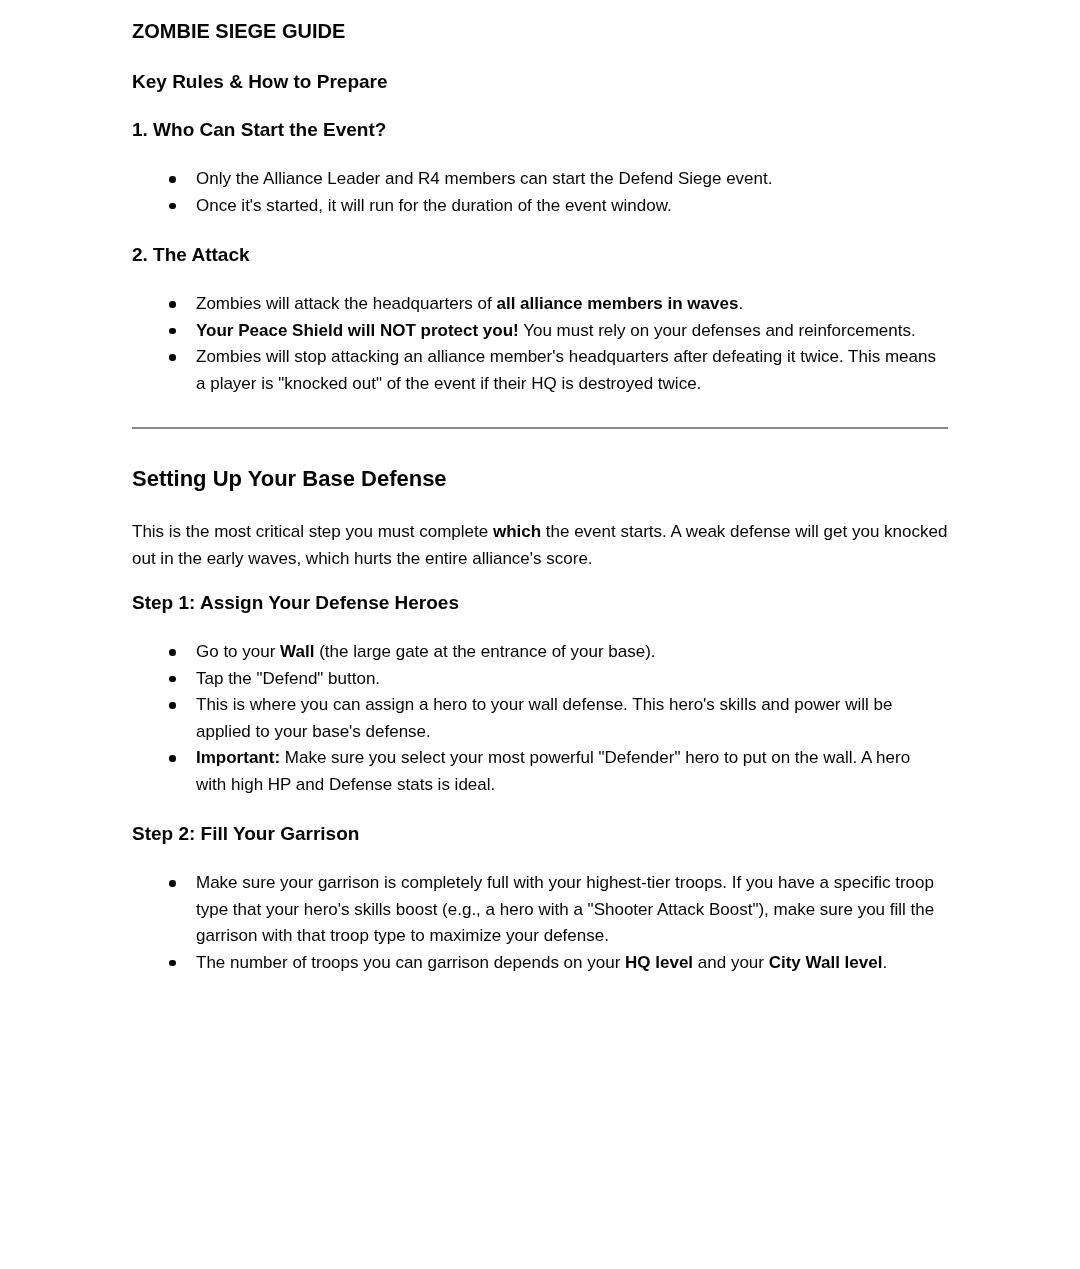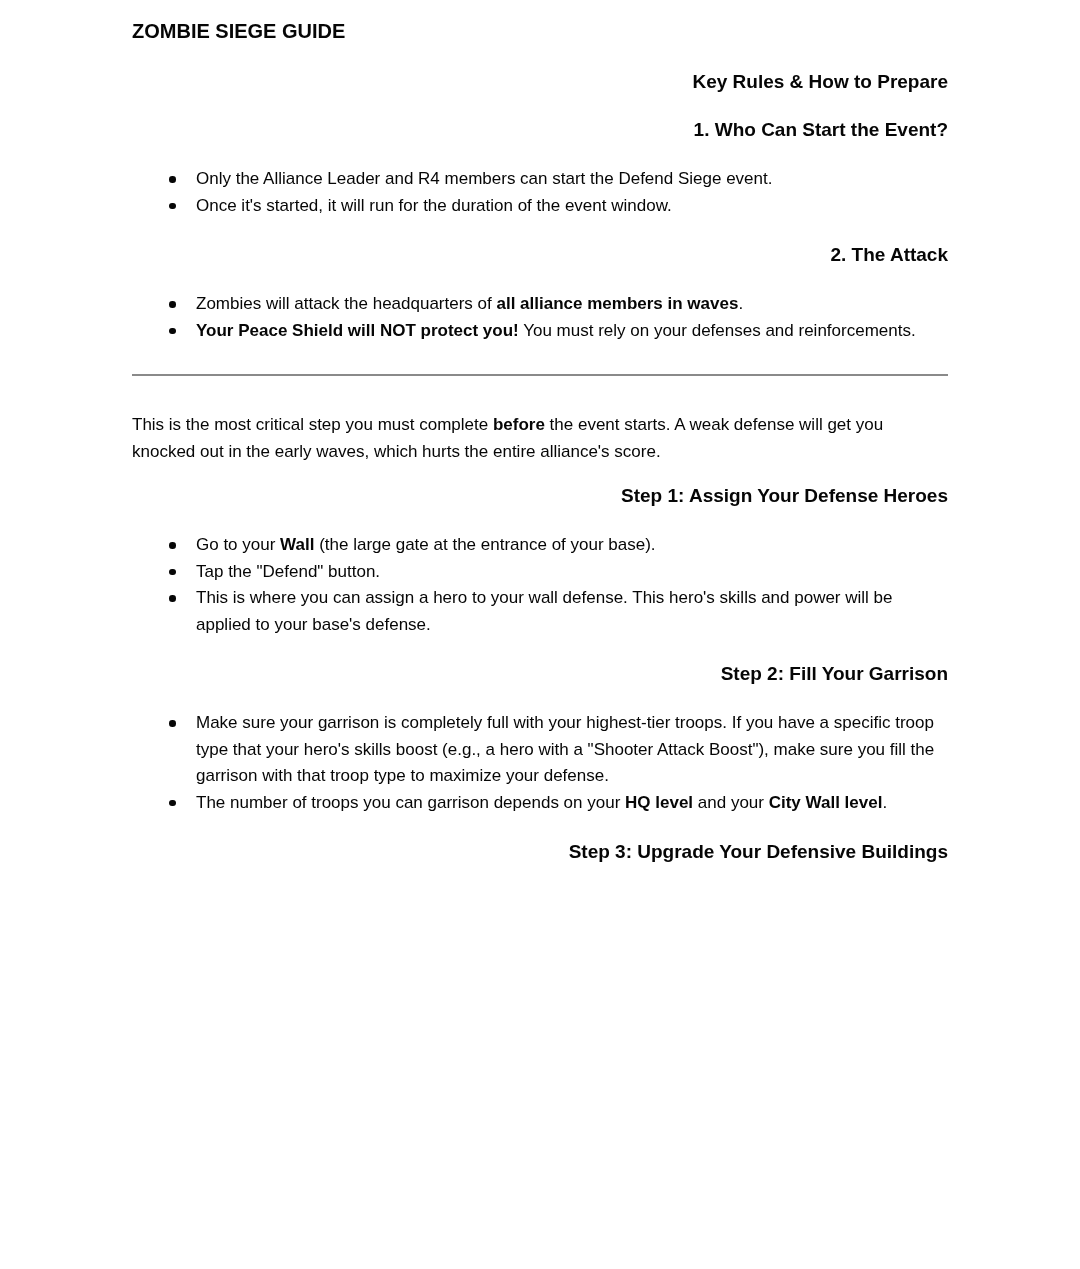--- a/index.html
+++ b/index.html
@@ -24,21 +24,20 @@
     font-size: 20px;
     line-height: 24px;
     font-weight: 700;
     margin: 0 0 27px 0;
   }
   .sub-heading {
     font-size: 19px;
     line-height: 23px;
     font-weight: 700;
     margin: 0 0 25px 0;
-    text-align: right;
   }
   .section-heading {
     font-size: 22px;
     line-height: 27px;
     font-weight: 700;
     margin: 0 0 27px 0;
   }
   .paragraph {
     margin: 0 0 19px 0;
   }
@@ -78,29 +77,31 @@
       <h3 class="sub-heading">Key Rules &amp; How to Prepare</h3>
       <h3 class="sub-heading">1. Who Can Start the Event?</h3>
       <ul class="bullets">
         <li><span>Only the Alliance Leader and R4 members can start the Defend Siege event.</span></li>
         <li><span>Once it's started, it will run for the duration of the event window.</span></li>
       </ul>
       <h3 class="sub-heading">2. The Attack</h3>
       <ul class="bullets">
         <li><span>Zombies will attack the headquarters of </span><span class="b">all alliance members in waves</span><span>.</span></li>
         <li><span class="b">Your Peace Shield will NOT protect you!</span><span> You must rely on your defenses and reinforcements.</span></li>
+        <li><span>Zombies will stop attacking an alliance member's headquarters after defeating it twice. This means a player is "knocked out" of the event if their HQ is destroyed twice.</span></li>
       </ul>
       <hr class="divider" style="border-top-color: rgb(138, 138, 138);">
-      <p class="paragraph"><span>This is the most critical step you must complete </span><span class="b">before</span><span> the event starts. A weak defense will get you knocked out in the early waves, which hurts the entire alliance's score.</span></p>
+      <h2 class="section-heading">Setting Up Your Base Defense</h2>
+      <p class="paragraph"><span>This is the most critical step you must complete </span><span class="b">which</span><span> the event starts. A weak defense will get you knocked out in the early waves, which hurts the entire alliance's score.</span></p>
       <h3 class="sub-heading">Step 1: Assign Your Defense Heroes</h3>
       <ul class="bullets">
         <li><span>Go to your </span><span class="b">Wall</span><span> (the large gate at the entrance of your base).</span></li>
         <li><span>Tap the "Defend" button.</span></li>
         <li><span>This is where you can assign a hero to your wall defense. This hero's skills and power will be applied to your base's defense.</span></li>
+        <li><span class="b">Important:</span><span> Make sure you select your most powerful "Defender" hero to put on the wall. A hero with high HP and Defense stats is ideal.</span></li>
       </ul>
       <h3 class="sub-heading">Step 2: Fill Your Garrison</h3>
       <ul class="bullets">
         <li><span>Make sure your garrison is completely full with your highest-tier troops. If you have a specific troop type that your hero's skills boost (e.g., a hero with a "Shooter Attack Boost"), make sure you fill the garrison with that troop type to maximize your defense.</span></li>
         <li><span>The number of troops you can garrison depends on your </span><span class="b">HQ level</span><span> and your </span><span class="b">City Wall level</span><span>.</span></li>
       </ul>
-      <h3 class="sub-heading">Step 3: Upgrade Your Defensive Buildings</h3>
     </div>
 </div>
 
 </body></html>

